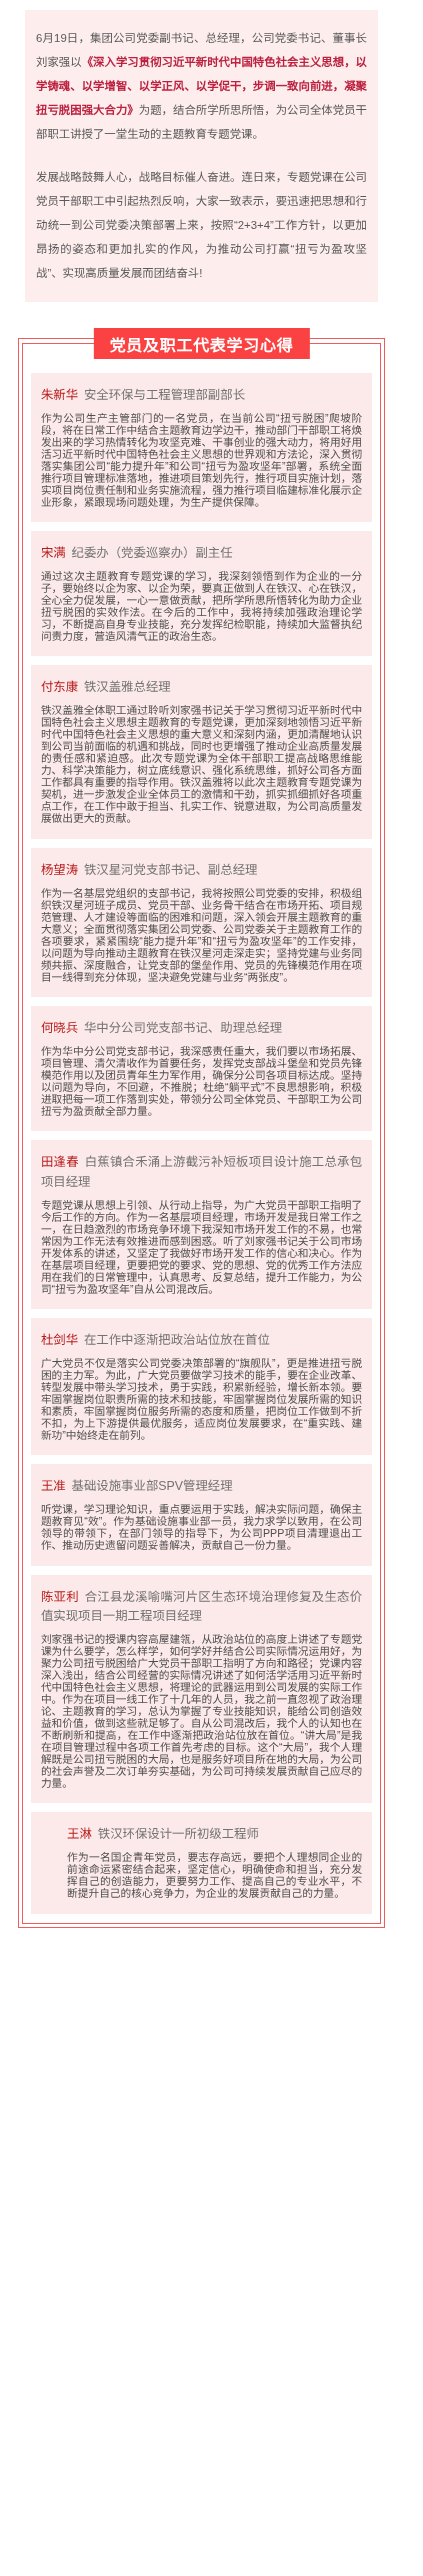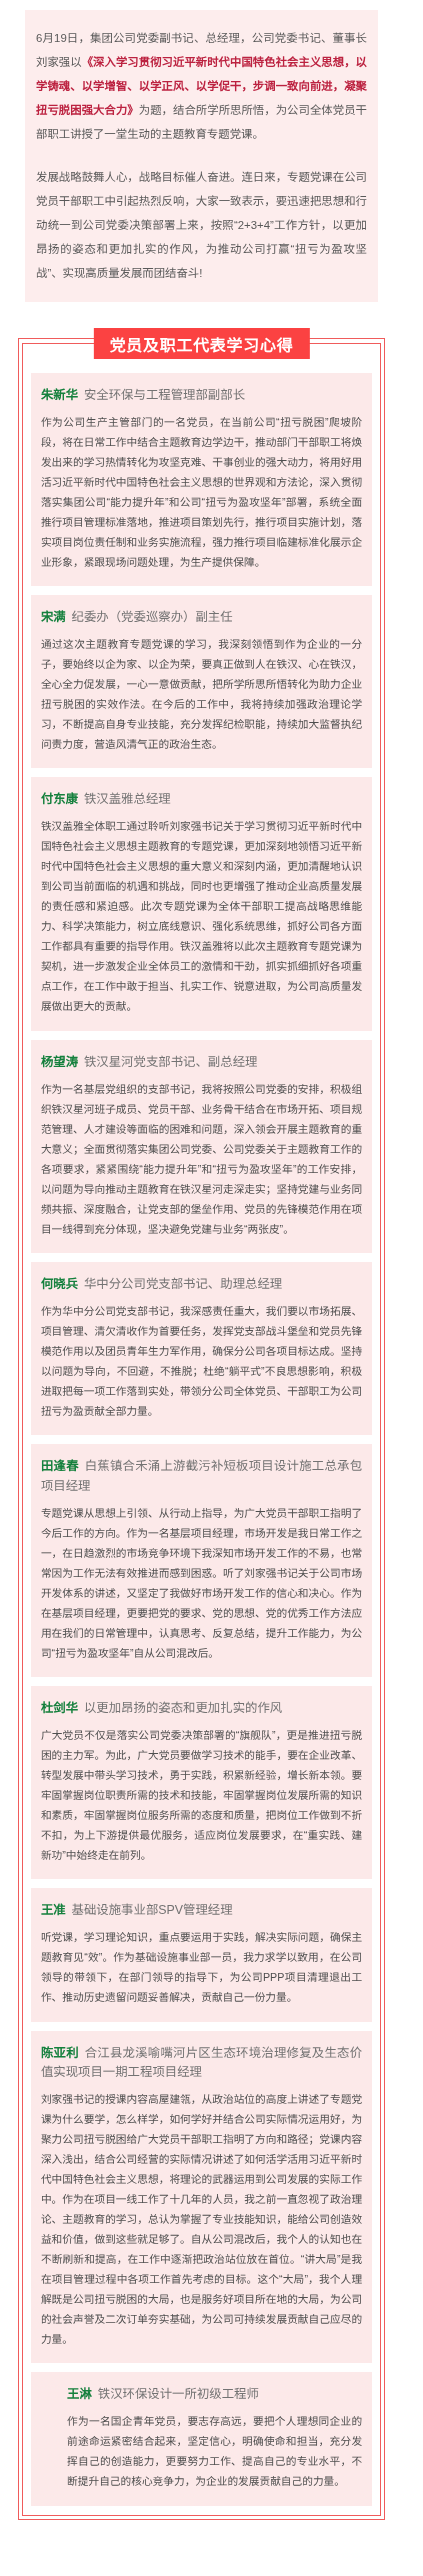--- a/index.html
+++ b/index.html
@@ -56,26 +56,26 @@
     padding:13px 9.8px 14.3px 9.8px;
     margin-bottom:9px;
   }
   .card:last-child{margin-bottom:0;padding-left:36px;}
   .card-header{
     font-size:12.4px;
     line-height:19.5px;
     margin-bottom:6.5px;
     text-align:justify;
   }
-  .member-name{color:#15803d;font-weight:bold;}
+  .member-name{color:#b91c1c;font-weight:normal;}
   .member-title{color:#737373;margin-left:5.9px;}
   .card-text{
     color:#4f4f4f;
     font-size:10.7px;
-    line-height:20px;
+    line-height:12px;
     text-align:justify;
     margin:0;
   }
   .bottom-space{height:38px;}
 </style>
 </head>
 <body>
 
 <div class="page">
 
@@ -112,21 +112,21 @@
     <div class="card-header"><span class="member-name">何晓兵</span><span class="member-title">华中分公司党支部书记、助理总经理</span></div>
     <p class="card-text">作为华中分公司党支部书记，我深感责任重大，我们要以市场拓展、项目管理、清欠清收作为首要任务，发挥党支部战斗堡垒和党员先锋模范作用以及团员青年生力军作用，确保分公司各项目标达成。坚持以问题为导向，不回避，不推脱；杜绝“躺平式”不良思想影响，积极进取把每一项工作落到实处，带领分公司全体党员、干部职工为公司扭亏为盈贡献全部力量。</p>
   </div>
 
   <div class="card">
     <div class="card-header"><span class="member-name">田逢春</span><span class="member-title">白蕉镇合禾涌上游截污补短板项目设计施工总承包项目经理</span></div>
     <p class="card-text">专题党课从思想上引领、从行动上指导，为广大党员干部职工指明了今后工作的方向。作为一名基层项目经理，市场开发是我日常工作之一，在日趋激烈的市场竞争环境下我深知市场开发工作的不易，也常常因为工作无法有效推进而感到困惑。听了刘家强书记关于公司市场开发体系的讲述，又坚定了我做好市场开发工作的信心和决心。作为在基层项目经理，更要把党的要求、党的思想、党的优秀工作方法应用在我们的日常管理中，认真思考、反复总结，提升工作能力，为公司“扭亏为盈攻坚年”自从公司混改后。</p>
   </div>
 
   <div class="card">
-    <div class="card-header"><span class="member-name">杜剑华</span><span class="member-title">以更加昂扬的姿态和更加扎实的作风</span></div>
+    <div class="card-header"><span class="member-name">杜剑华</span><span class="member-title">在工作中逐渐把政治站位放在首位</span></div>
     <p class="card-text">广大党员不仅是落实公司党委决策部署的“旗舰队”，更是推进扭亏脱困的主力军。为此，广大党员要做学习技术的能手，要在企业改革、转型发展中带头学习技术，勇于实践，积累新经验，增长新本领。要牢固掌握岗位职责所需的技术和技能，牢固掌握岗位发展所需的知识和素质，牢固掌握岗位服务所需的态度和质量，把岗位工作做到不折不扣，为上下游提供最优服务，适应岗位发展要求，在“重实践、建新功”中始终走在前列。</p>
   </div>
 
   <div class="card">
     <div class="card-header"><span class="member-name">王准</span><span class="member-title">基础设施事业部SPV管理经理</span></div>
     <p class="card-text">听党课，学习理论知识，重点要运用于实践，解决实际问题，确保主题教育见“效”。作为基础设施事业部一员，我力求学以致用，在公司领导的带领下，在部门领导的指导下，为公司PPP项目清理退出工作、推动历史遗留问题妥善解决，贡献自己一份力量。</p>
   </div>
 
   <div class="card">
     <div class="card-header"><span class="member-name">陈亚利</span><span class="member-title">合江县龙溪喻嘴河片区生态环境治理修复及生态价值实现项目一期工程项目经理</span></div>

